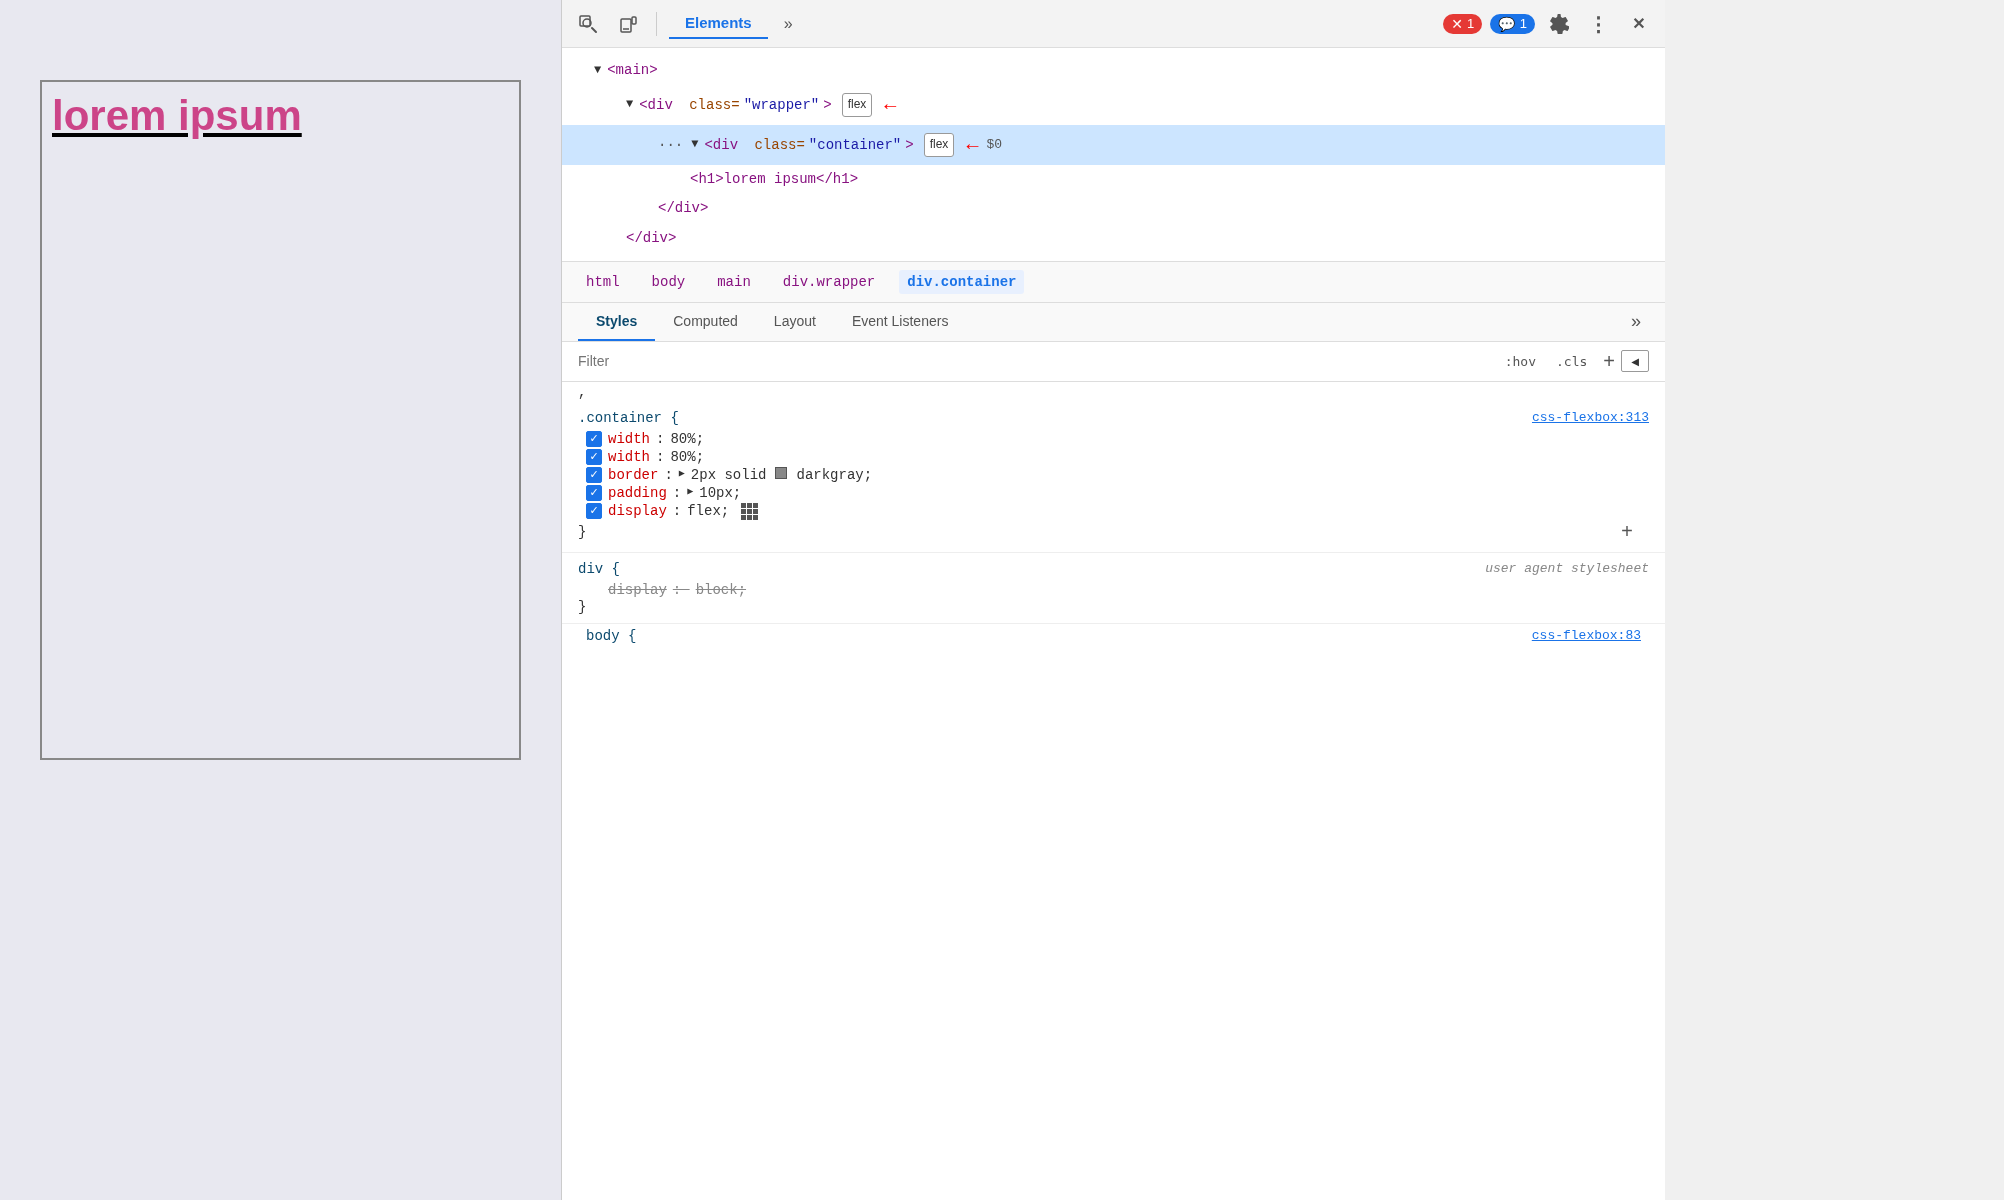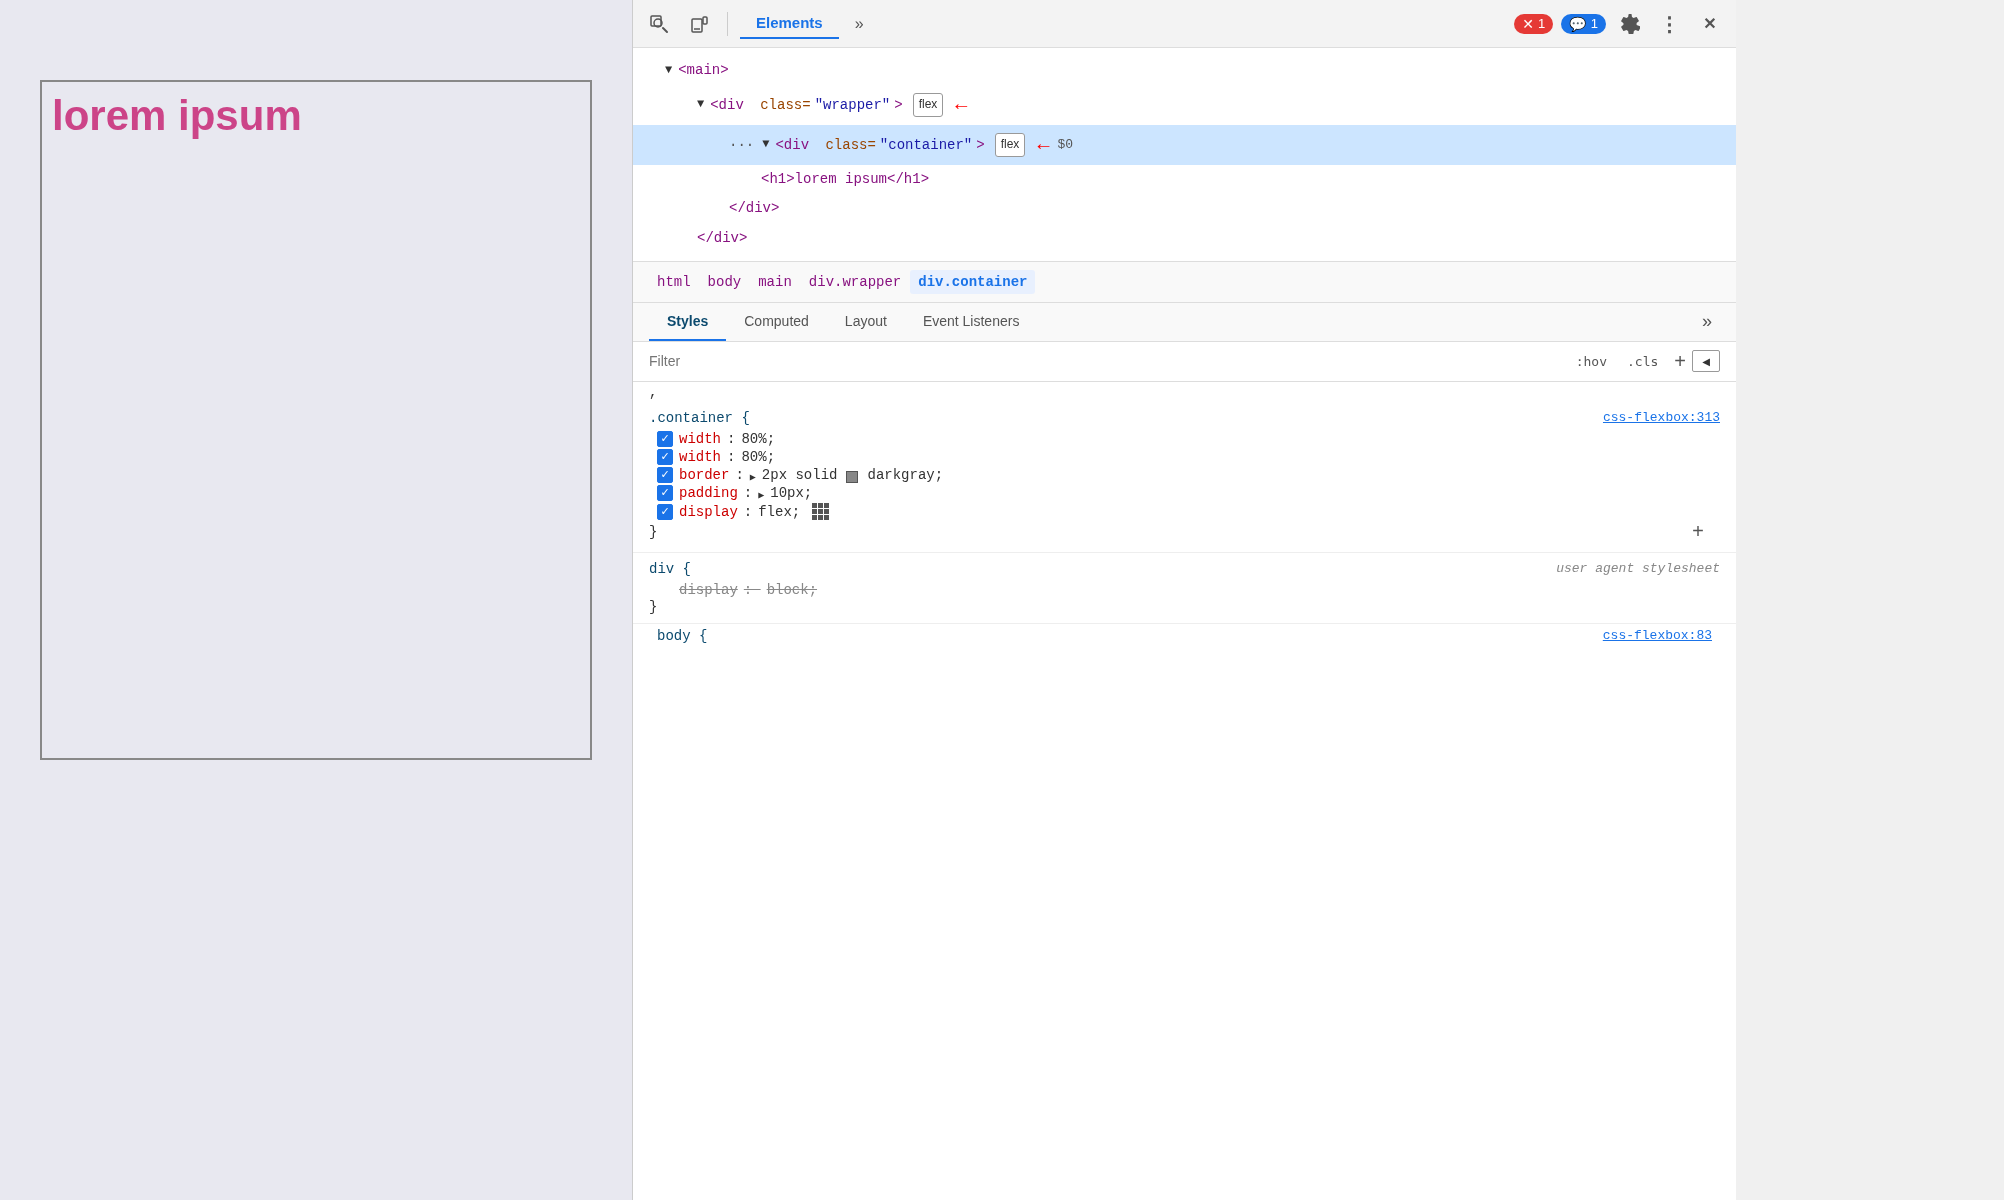--- a/index.html
+++ b/index.html
@@ -1,26 +1,27 @@
 <!DOCTYPE html>
 <html><head>
   <meta charset="utf-8">
   <style>
     * { margin: 0; padding: 0; box-sizing: border-box; }
     body { font-family: Arial, sans-serif; background: #f0f0f0; width: 2004px; height: 1200px; overflow: hidden; display: flex; }
 
     
     .webpage-panel {
-      width: 632px;
+      width: 561px;
       height: 1200px;
       background: #e8e8f0;
       display: flex;
       align-items: flex-start;
       justify-content: center;
       padding: 80px 40px;
+      text-decoration: underline;
     }
 
     .container-box {
       width: 570px;
       height: 680px;
       border: 2px solid #888;
       padding: 10px;
       background: #e8e8f0;
       display: flex;
     }
@@ -173,21 +174,21 @@
       margin-right: 4px;
     }
 
     
     .breadcrumb {
       display: flex;
       align-items: center;
       padding: 8px 16px;
       border-bottom: 1px solid #ddd;
       background: #f9f9f9;
-      gap: 1px;
+      gap: 16px;
       font-family: 'Courier New', monospace;
       font-size: 14px;
       overflow: hidden;
     }
 
     .breadcrumb-item {
       color: #881280;
       cursor: pointer;
       padding: 4px 8px;
       border-radius: 3px;
@@ -312,21 +313,21 @@
 
     .css-source {
       color: #1a73e8;
       font-size: 13px;
       text-decoration: underline;
       cursor: pointer;
     }
 
     .css-prop-line {
       display: flex;
-      align-items: flex-end;
+      align-items: flex-start;
       gap: 6px;
       padding: 1px 0 1px 8px;
     }
 
     .css-checkbox {
       width: 16px;
       height: 16px;
       background: #1a73e8;
       border: 1px solid #1a73e8;
       border-radius: 2px;

